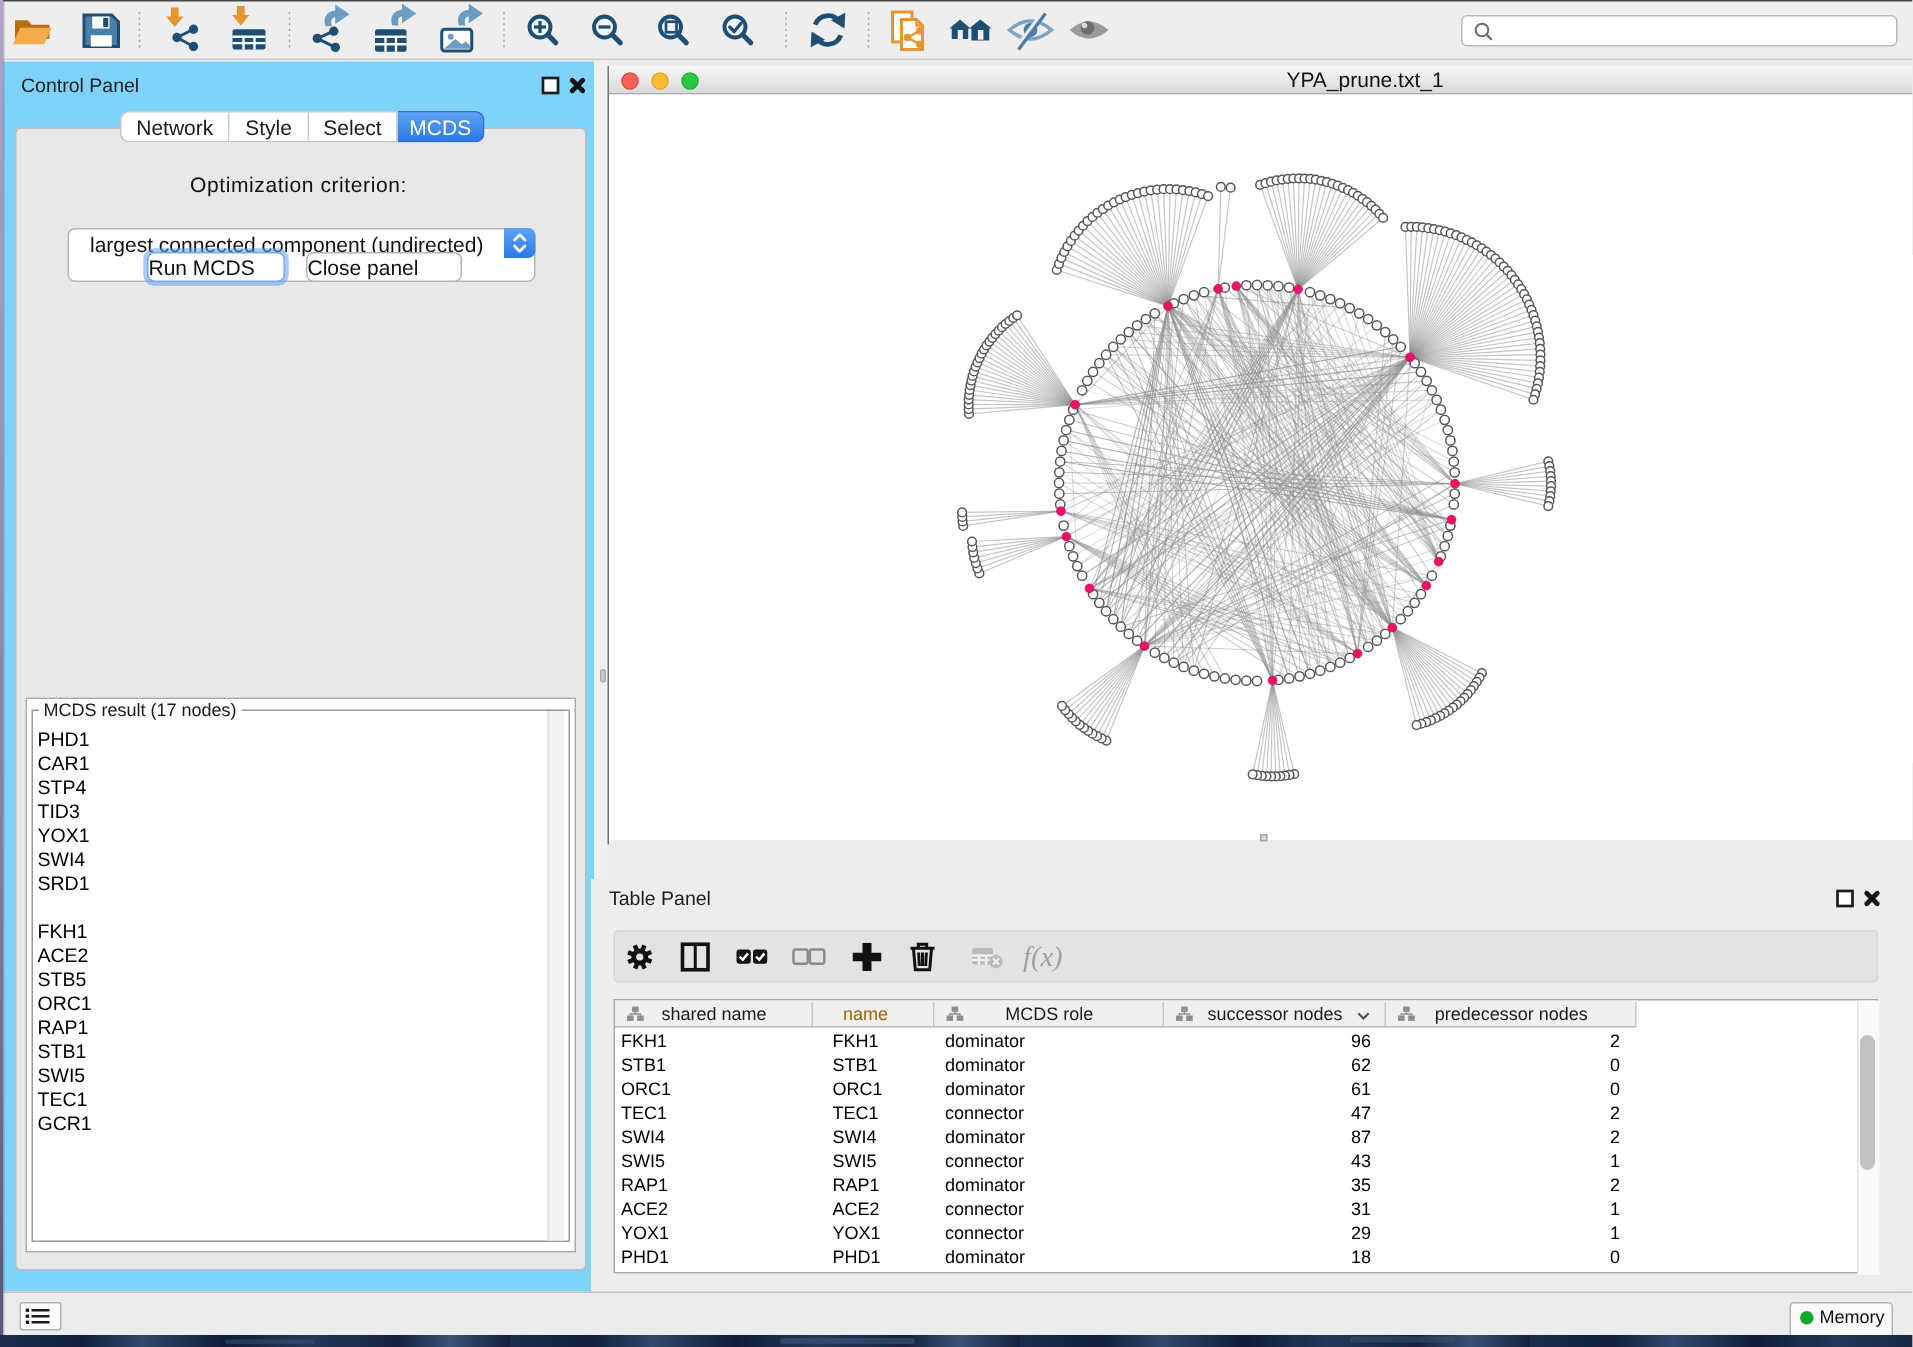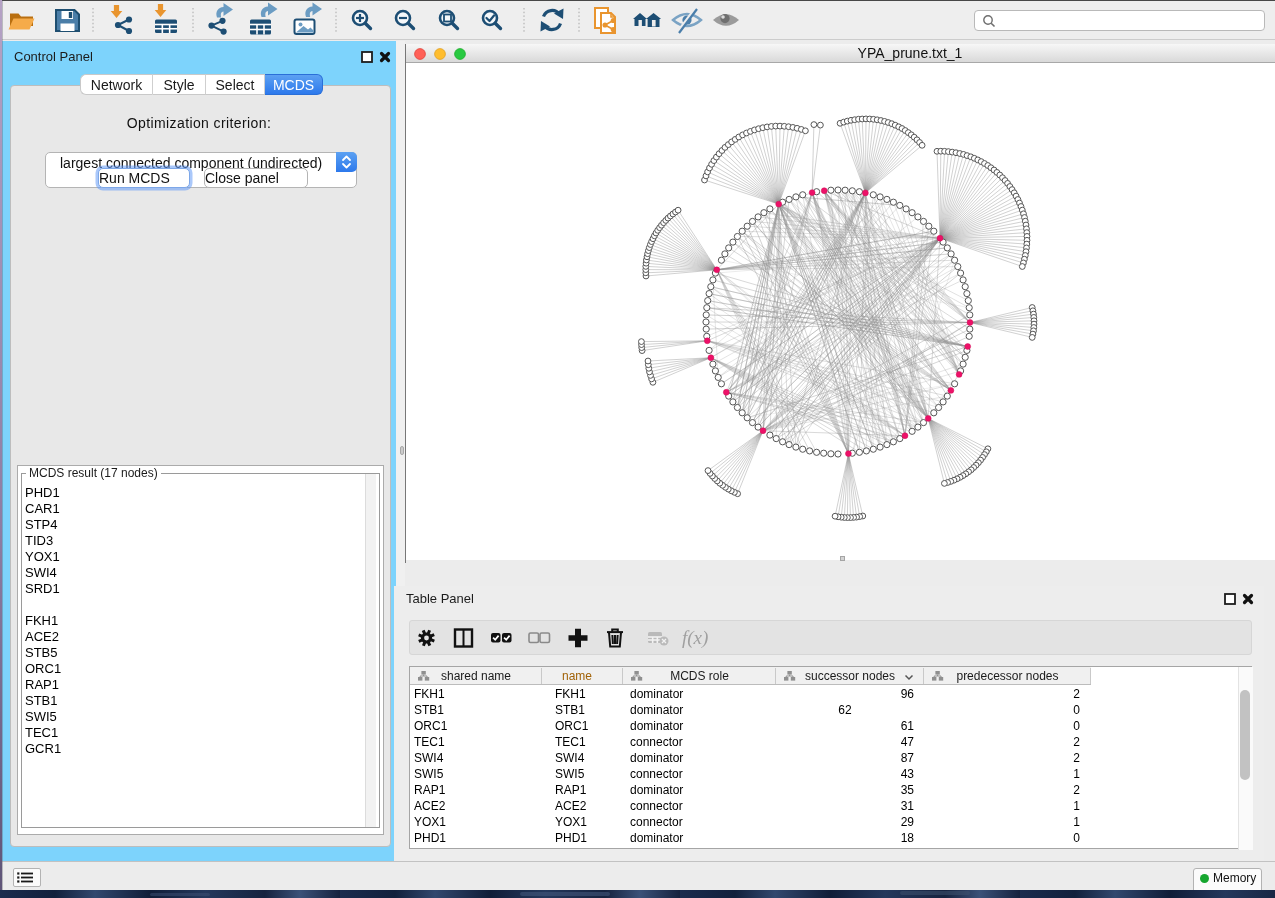--- a/index.html
+++ b/index.html
@@ -1111,21 +1111,21 @@
         <path d="M 1.5 2.5 L 5 6 L 8.5 2.5" fill="none" stroke="#555" stroke-width="1.5"></path>
       </svg>
       <div class="abs" style="left:4px;top:19px;width:120px;height:16px;font-size:12px;line-height:16px;color:#000;">FKH1</div>
       <div class="abs" style="left:145px;top:19px;width:80px;height:16px;font-size:12px;line-height:16px;color:#000;">FKH1</div>
       <div class="abs" style="left:220px;top:19px;width:140px;height:16px;font-size:12px;line-height:16px;color:#000;">dominator</div>
       <div class="abs" style="left:366px;top:19px;width:138px;height:16px;text-align:right;font-size:12px;line-height:16px;color:#000;">96</div>
       <div class="abs" style="left:514px;top:19px;width:156px;height:16px;text-align:right;font-size:12px;line-height:16px;color:#000;">2</div>
       <div class="abs" style="left:4px;top:35px;width:120px;height:16px;font-size:12px;line-height:16px;color:#000;">STB1</div>
       <div class="abs" style="left:145px;top:35px;width:80px;height:16px;font-size:12px;line-height:16px;color:#000;">STB1</div>
       <div class="abs" style="left:220px;top:35px;width:140px;height:16px;font-size:12px;line-height:16px;color:#000;">dominator</div>
-      <div class="abs" style="left:366px;top:35px;width:138px;height:16px;text-align:center;font-size:12px;line-height:16px;color:#000;">62</div>
+      <div class="abs" style="left:366px;top:35px;width:138px;height:16px;text-align:right;font-size:12px;line-height:16px;color:#000;">62</div>
       <div class="abs" style="left:514px;top:35px;width:156px;height:16px;text-align:right;font-size:12px;line-height:16px;color:#000;">0</div>
       <div class="abs" style="left:4px;top:51px;width:120px;height:16px;font-size:12px;line-height:16px;color:#000;">ORC1</div>
       <div class="abs" style="left:145px;top:51px;width:80px;height:16px;font-size:12px;line-height:16px;color:#000;">ORC1</div>
       <div class="abs" style="left:220px;top:51px;width:140px;height:16px;font-size:12px;line-height:16px;color:#000;">dominator</div>
       <div class="abs" style="left:366px;top:51px;width:138px;height:16px;text-align:right;font-size:12px;line-height:16px;color:#000;">61</div>
       <div class="abs" style="left:514px;top:51px;width:156px;height:16px;text-align:right;font-size:12px;line-height:16px;color:#000;">0</div>
       <div class="abs" style="left:4px;top:67px;width:120px;height:16px;font-size:12px;line-height:16px;color:#000;">TEC1</div>
       <div class="abs" style="left:145px;top:67px;width:80px;height:16px;font-size:12px;line-height:16px;color:#000;">TEC1</div>
       <div class="abs" style="left:220px;top:67px;width:140px;height:16px;font-size:12px;line-height:16px;color:#000;">connector</div>
       <div class="abs" style="left:366px;top:67px;width:138px;height:16px;text-align:right;font-size:12px;line-height:16px;color:#000;">47</div>

